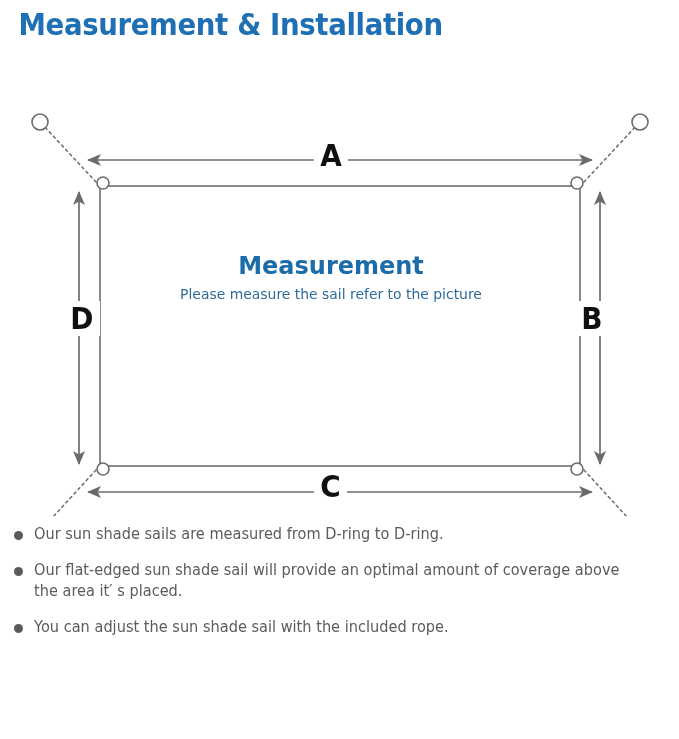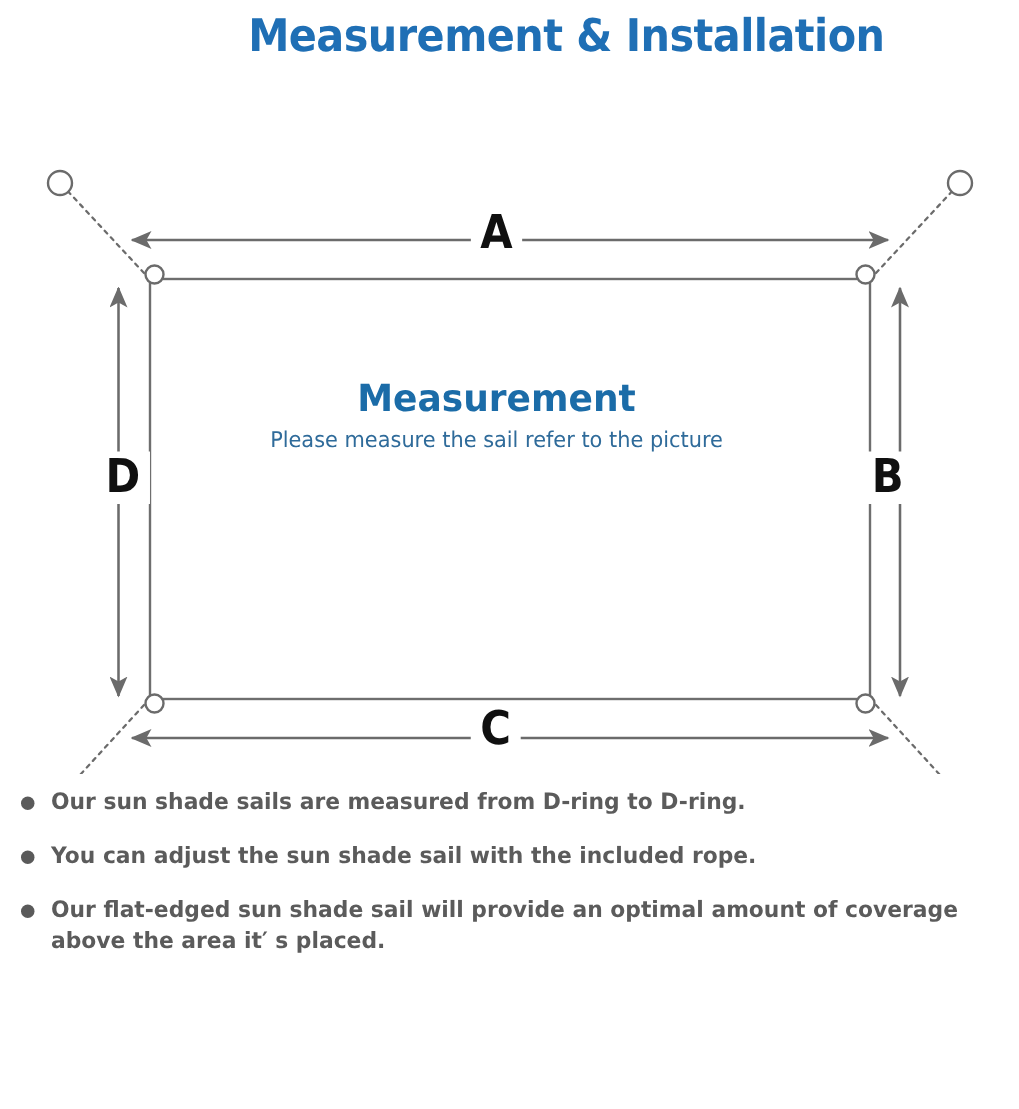--- a/index.html
+++ b/index.html
@@ -14,21 +14,21 @@
     overflow: hidden;
     position: relative;
   }
 
   
   .title-bar {
     width: 608px;
     height: 46px;
     display: flex;
     align-items: center;
-    justify-content: flex-end;
+    justify-content: flex-start;
     box-sizing: border-box;
     padding-top: 2px;
   }
   .title-text {
     color: #1F6FB5;
     font-family: "DejaVu Sans", sans-serif;
     font-weight: bold;
     font-size: 30px;
     letter-spacing: -0.4px;
     transform: scaleX(0.92);
@@ -93,21 +93,20 @@
   .notes {
     position: relative;
     width: 679px;
     padding: 8px 14px 0 14px;
     box-sizing: border-box;
   }
   .note-item {
     display: flex;
     align-items: flex-start;
     margin-bottom: 15px;
-    font-weight: bold;
   }
   .note-bullet {
     width: 9px;
     height: 9px;
     border-radius: 50%;
     background: #5A5A5A;
     flex: 0 0 auto;
     margin-top: 7px;
     margin-right: 11px;
   }
@@ -182,19 +181,19 @@
   <div class="dim-letter dim-d">D</div>
 </div>
 
 <div class="notes">
   <div class="note-item">
     <span class="note-bullet"></span>
     <span class="note-text">Our sun shade sails are measured from D-ring to D-ring.</span>
   </div>
   <div class="note-item">
     <span class="note-bullet"></span>
-    <span class="note-text">You can adjust the sun shade sail with the included rope.</span>
+    <span class="note-text">Our flat-edged sun shade sail will provide an optimal amount of coverage above the area it′ s placed.</span>
   </div>
   <div class="note-item">
     <span class="note-bullet"></span>
-    <span class="note-text">Our flat-edged sun shade sail will provide an optimal amount of coverage above the area it′ s placed.</span>
+    <span class="note-text">You can adjust the sun shade sail with the included rope.</span>
   </div>
 </div>
 
 </body></html>

